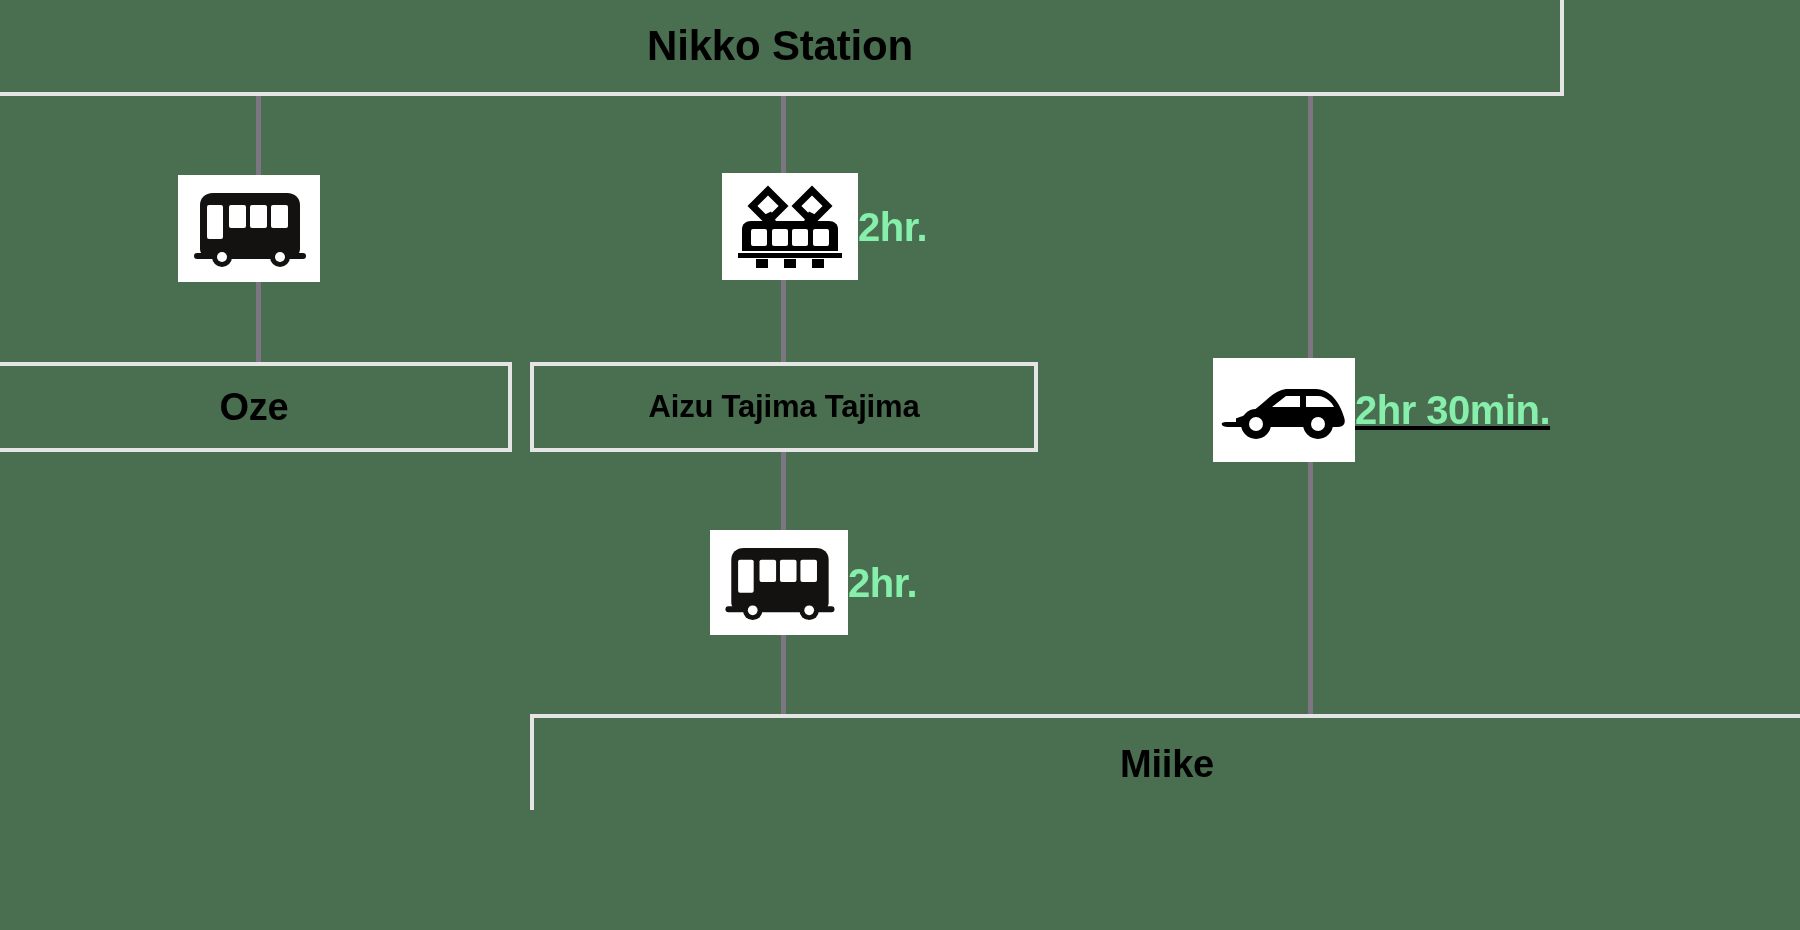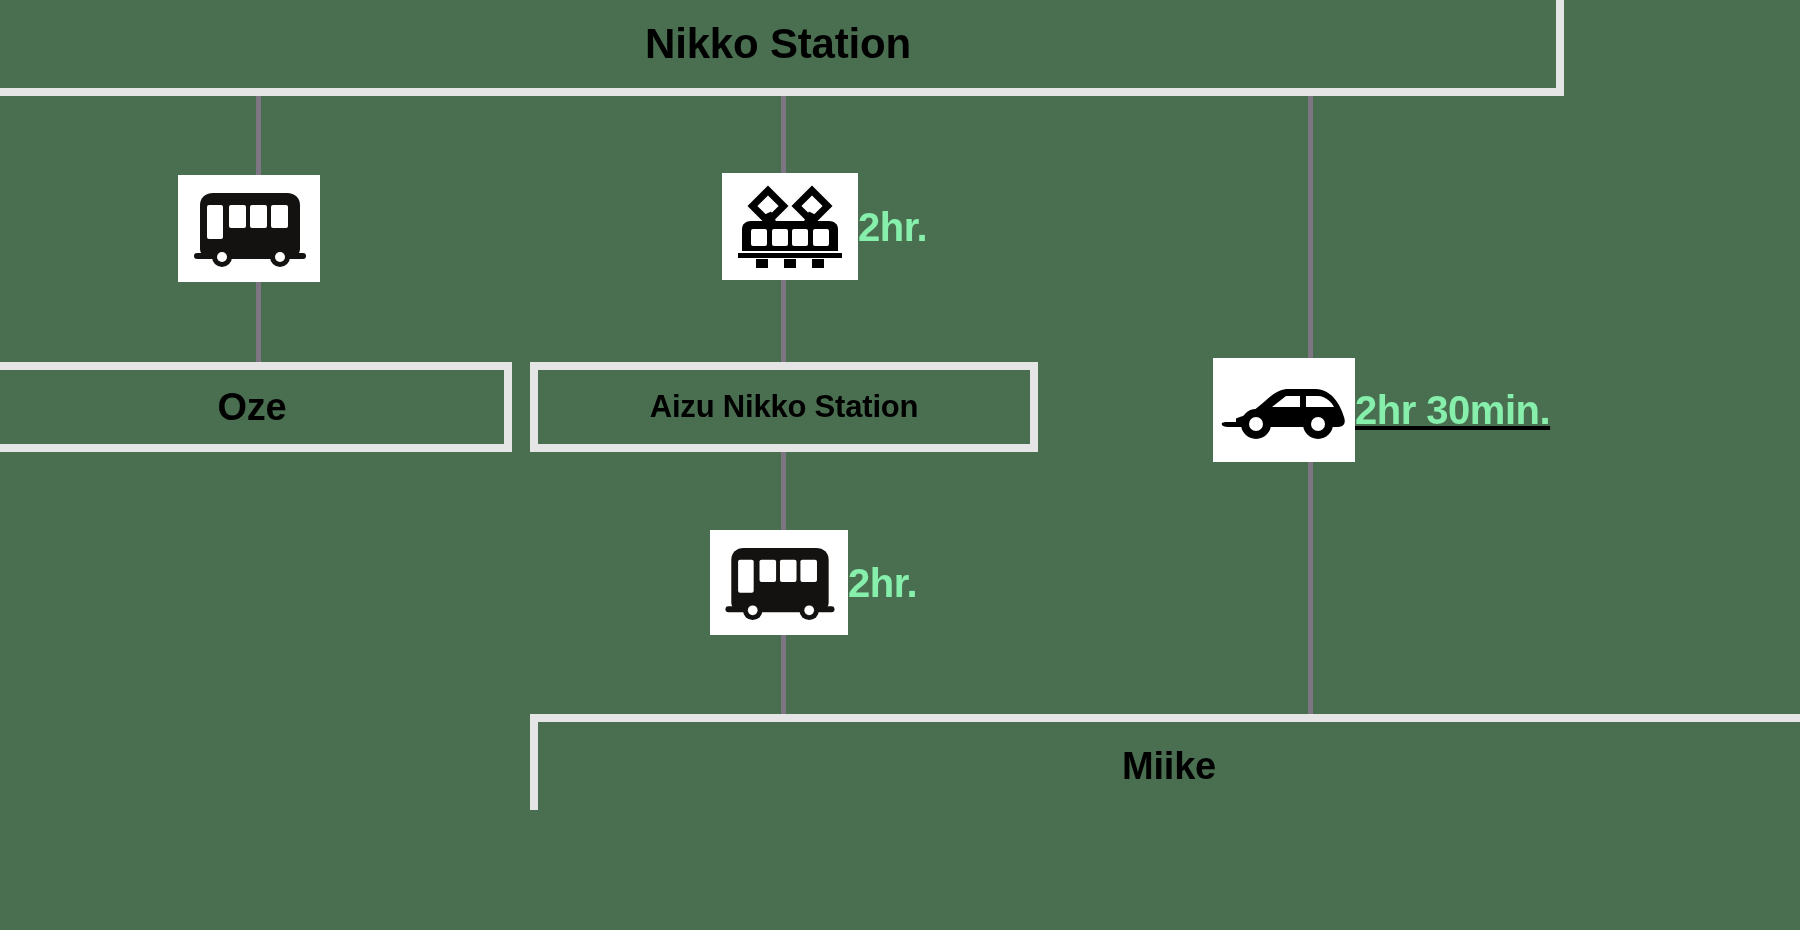--- a/index.html
+++ b/index.html
@@ -10,21 +10,21 @@
     overflow:hidden;
   }
   #stage{position:relative;width:1800px;height:750px;}
 
   
   .vline{position:absolute;background:#7d7582;width:5px;}
 
   
   .node{
     position:absolute;
-    border:8px solid #e5e5e5;
+    border:4px solid #e5e5e5;
     box-sizing:border-box;
     display:flex;align-items:center;justify-content:center;
     color:#000;
     font-weight:700;
     letter-spacing:-0.2px;
   }
   .node-label{display:block;white-space:nowrap;}
 
   #node-nikko{left:0px;top:0px;width:1564px;height:96px;border-left:none;border-top:none;}
   #node-nikko .node-label{font-size:42px;}
@@ -86,21 +86,21 @@
 
   <div class="node" id="node-nikko">
     <span class="node-label">Nikko Station</span>
   </div>
 
   <div class="node" id="node-oze">
     <span class="node-label">Oze</span>
   </div>
 
   <div class="node" id="node-aizu">
-    <span class="node-label">Aizu Nikko Station</span>
+    <span class="node-label">Aizu Tajima Tajima</span>
   </div>
 
   <div class="node" id="node-miike">
     <span class="node-label">Miike</span>
   </div>
 
   <div class="leg" id="leg-bus-nikko-oze">
     <div class="icon-box">
       <svg width="118" height="76" viewBox="0 0 118 76" aria-hidden="true">
         <g fill="#141210">

